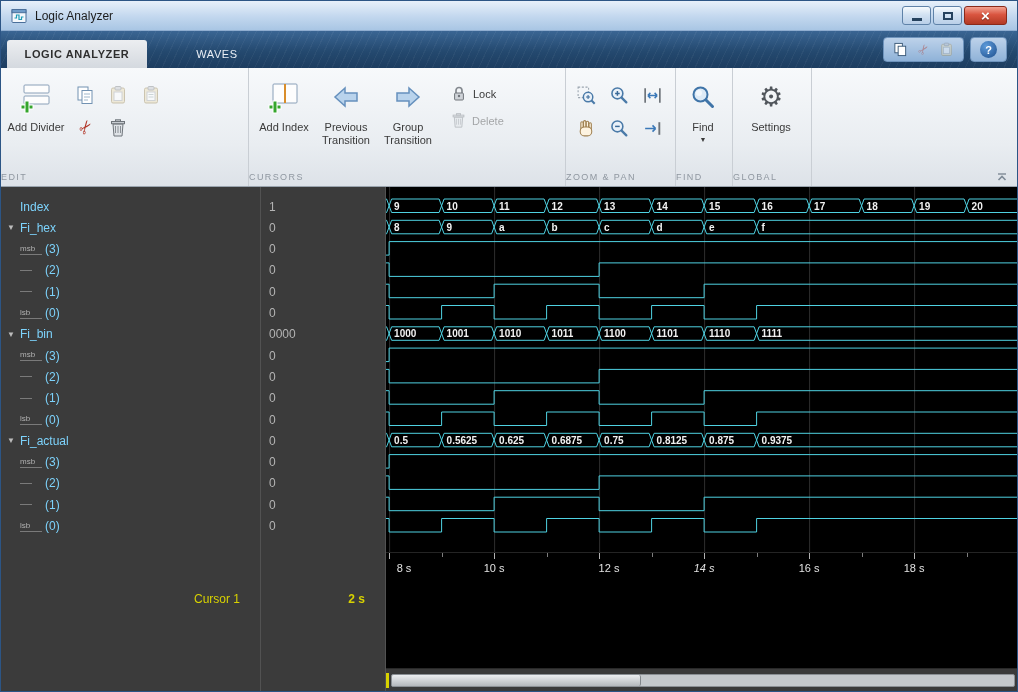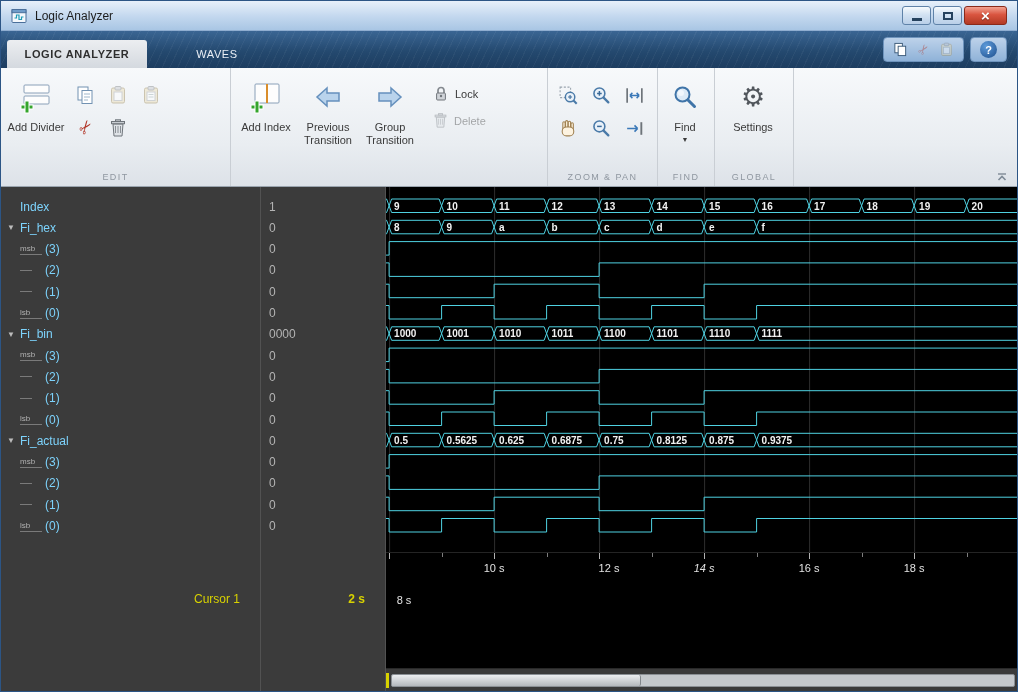--- a/index.html
+++ b/index.html
@@ -59,21 +59,21 @@
   
   .toolstrip{
     height:119px; display:flex; position:relative;
     background:linear-gradient(#f7f9fb,#e9edf1 65%,#dde2e8);
     border-bottom:1px solid #9aa4ae;
   }
   .ts-section{ display:flex; flex-direction:column; border-right:1px solid #c9ced4; }
   .ts-body{ flex:1; display:flex; align-items:flex-start; padding:3px 2px 0 4px; }
   .ts-label{
     height:17px; font-size:9px; letter-spacing:1.4px; color:#8f97a0;
-    text-align:center; padding-top:3px;
+    text-align:left; padding-top:3px;
   }
   .big-btn{ width:62px; display:flex; flex-direction:column; align-items:center; padding-top:6px; cursor:default; }
   .big-icon{ height:40px; display:flex; align-items:center; justify-content:center; }
   .big-label{ margin-top:4px; font-size:11px; line-height:13px; color:#3a3a3a; text-align:center; }
   .caret{ font-size:7px; color:#3a3a3a; margin-top:2px; }
   .mini-grid{ display:flex; flex-direction:column; gap:9px; padding-top:12px; margin-left:6px; }
   .mini-row{ display:flex; gap:9px; }
   .mini-btn{ width:24px; height:24px; display:flex; align-items:center; justify-content:center; cursor:default; }
   .scissors{ display:inline-block; font-size:17px; color:#b2372a; transform:rotate(-55deg); }
   .stack{ display:flex; flex-direction:column; gap:10px; padding-top:14px; margin-left:12px; }
@@ -175,21 +175,21 @@
         </span>
       </div>
       <div class="qat-group">
         <span class="help-btn">?</span>
       </div>
     </div>
   </div>
 
   <div class="toolstrip">
 
-    <div class="ts-section" style="width:230px">
+    <div class="ts-section" style="width:248px">
       <div class="ts-body">
         <div class="big-btn">
           <span class="big-icon">
             <svg width="34" height="34" viewBox="0 0 34 34">
               <rect x="5" y="5" width="25" height="8" rx="1" fill="#fdfdfd" stroke="#8aa0b8"></rect>
               <rect x="5" y="16" width="25" height="8" rx="1" fill="#fdfdfd" stroke="#8aa0b8"></rect>
               <g stroke="#fff" stroke-width="1" fill="#35a52c">
                 <rect x="2" y="25" width="12" height="4"></rect>
                   <rect x="6" y="21" width="4" height="12"></rect>
               </g>
@@ -289,20 +289,21 @@
                   <path d="M4 6h10l-1 12H5Z" fill="#dfe3e7" stroke="#6e747a"></path>
                   <rect x="2.5" y="3.5" width="13" height="2.2" fill="#c8cdd2" stroke="#6e747a"></rect>
                   <rect x="6.5" y="1.8" width="5" height="1.7" fill="#c8cdd2" stroke="#6e747a"></rect>
                   <path d="M6.5 8v7M9 8v7M11.5 8v7" stroke="#8a9096"></path>
                 </svg>
             </span>
             <span>Delete</span>
           </div>
         </div>
       </div>
+      <div class="ts-label">CURSORS</div>
     </div>
 
     <div class="ts-section" style="width:110px">
       <div class="ts-body">
         <div class="mini-grid" style="margin-left:4px">
           <div class="mini-row">
             <span class="mini-btn">
               <svg width="21" height="21" viewBox="0 0 20 20">
                   <rect x="2" y="2" width="10" height="10" fill="none" stroke="#9aa4ae" stroke-dasharray="2 1.5"></rect>
                   <circle cx="11.5" cy="11.5" r="4.5" fill="#e9f1f9" stroke="#4a7aa8" stroke-width="1.4"></circle>
@@ -547,21 +548,21 @@
           <text x="270.6" y="256.8" fill="#f2f2f2" font-size="10" font-weight="bold" font-family="Liberation Sans, sans-serif">0.8125</text>
           <text x="323.1" y="256.8" fill="#f2f2f2" font-size="10" font-weight="bold" font-family="Liberation Sans, sans-serif">0.875</text>
           <text x="375.6" y="256.8" fill="#f2f2f2" font-size="10" font-weight="bold" font-family="Liberation Sans, sans-serif">0.9375</text>
           <path d="M0 281.1L3.1 281.1L3.1 267.6L633 267.6" fill="none" stroke="#4fd2e2" stroke-width="1"></path>
           <path d="M0 288.9L3.1 288.9L3.1 302.4L213.1 302.4L213.1 288.9L633 288.9" fill="none" stroke="#4fd2e2" stroke-width="1"></path>
           <path d="M0 310.2L3.1 310.2L3.1 323.7L108.1 323.7L108.1 310.2L213.1 310.2L213.1 323.7L318.1 323.7L318.1 310.2L633 310.2" fill="none" stroke="#4fd2e2" stroke-width="1"></path>
           <path d="M0 331.5L3.1 331.5L3.1 345.0L55.6 345.0L55.6 331.5L108.1 331.5L108.1 345.0L160.6 345.0L160.6 331.5L213.1 331.5L213.1 345.0L265.6 345.0L265.6 331.5L318.1 331.5L318.1 345.0L370.6 345.0L370.6 331.5L633 331.5" fill="none" stroke="#4fd2e2" stroke-width="1"></path>
         </svg>
       <div class="axis-row" id="axisRow">
           <i class="tick major" style="left: 3.1px;"></i>
-          <span class="tick-label" style="left: -2px; margin-top: 32px;">8 s</span>
+          <span class="tick-label" style="left: -2px;">8 s</span>
           <i class="tick major" style="left: 108.1px;"></i>
           <span class="tick-label" style="left: 88.1px;">10 s</span>
           <i class="tick major" style="left: 213.1px;"></i>
           <span class="tick-label" style="left: 203px;">12 s</span>
           <i class="tick major" style="left: 318.1px;"></i>
           <span class="tick-label" style="left: 298.1px; font-style: italic;">14 s</span>
           <i class="tick major" style="left: 423.1px;"></i>
           <span class="tick-label" style="left: 403.1px;">16 s</span>
           <i class="tick major" style="left: 528.1px;"></i>
           <span class="tick-label" style="left: 508.1px;">18 s</span>

